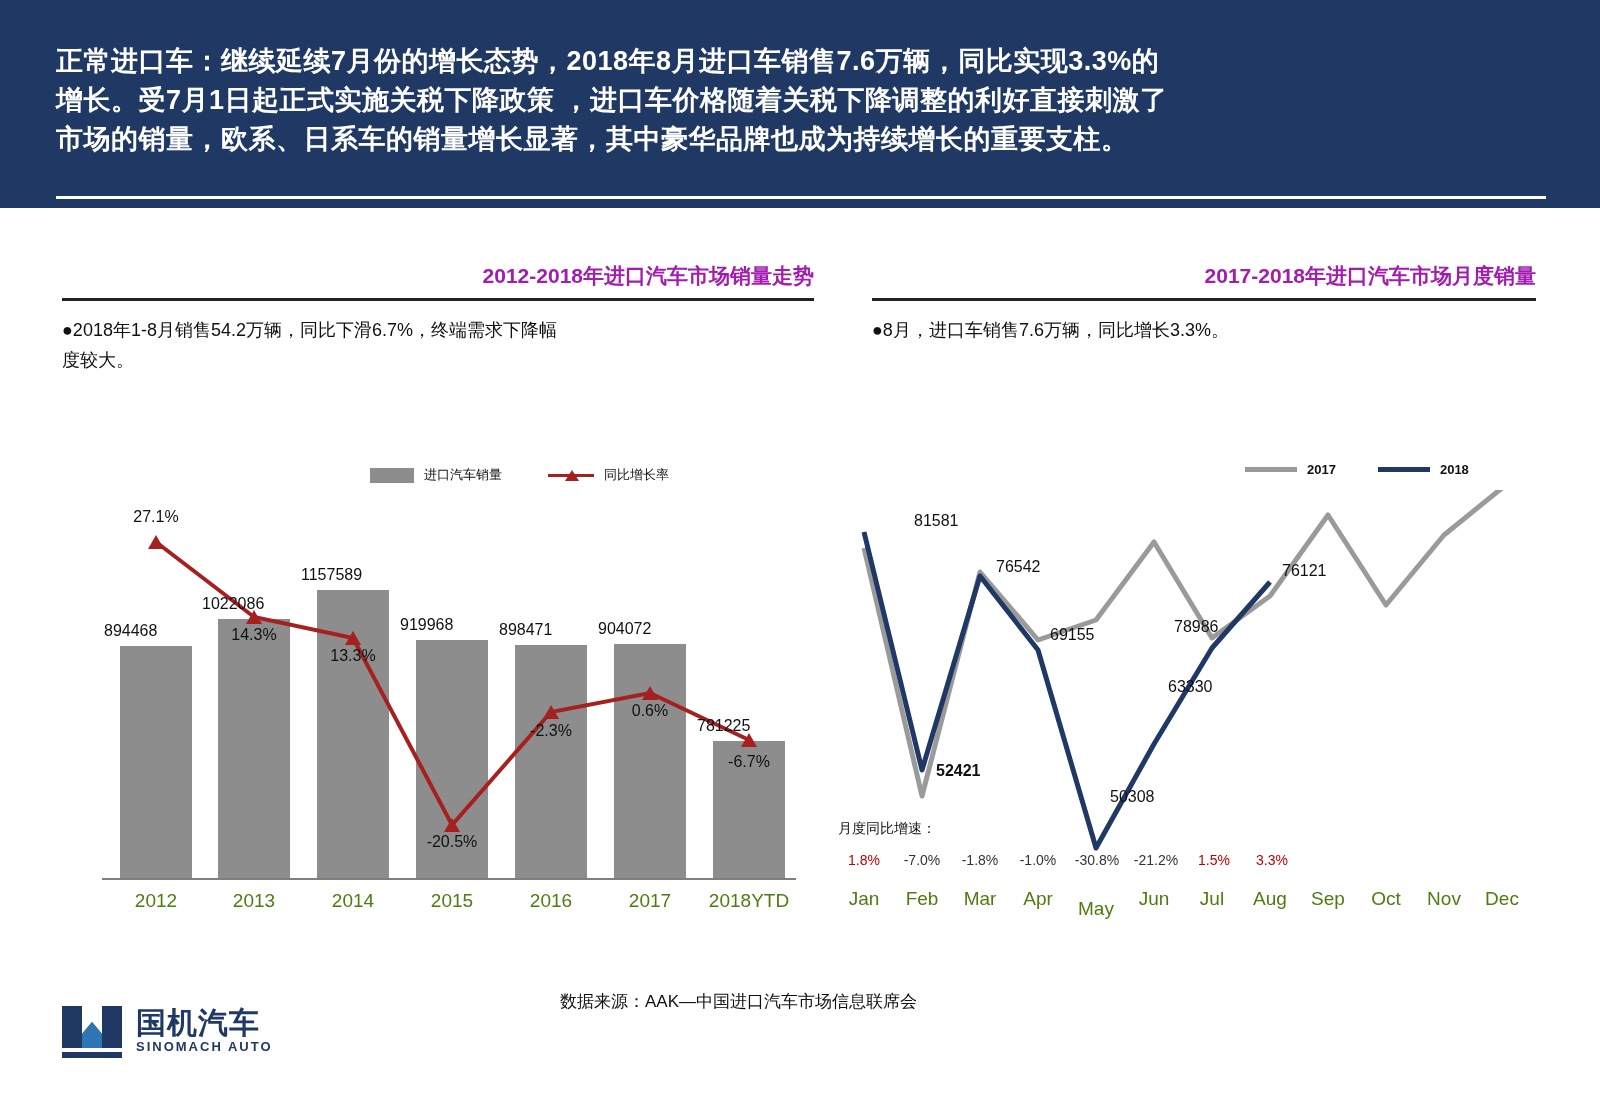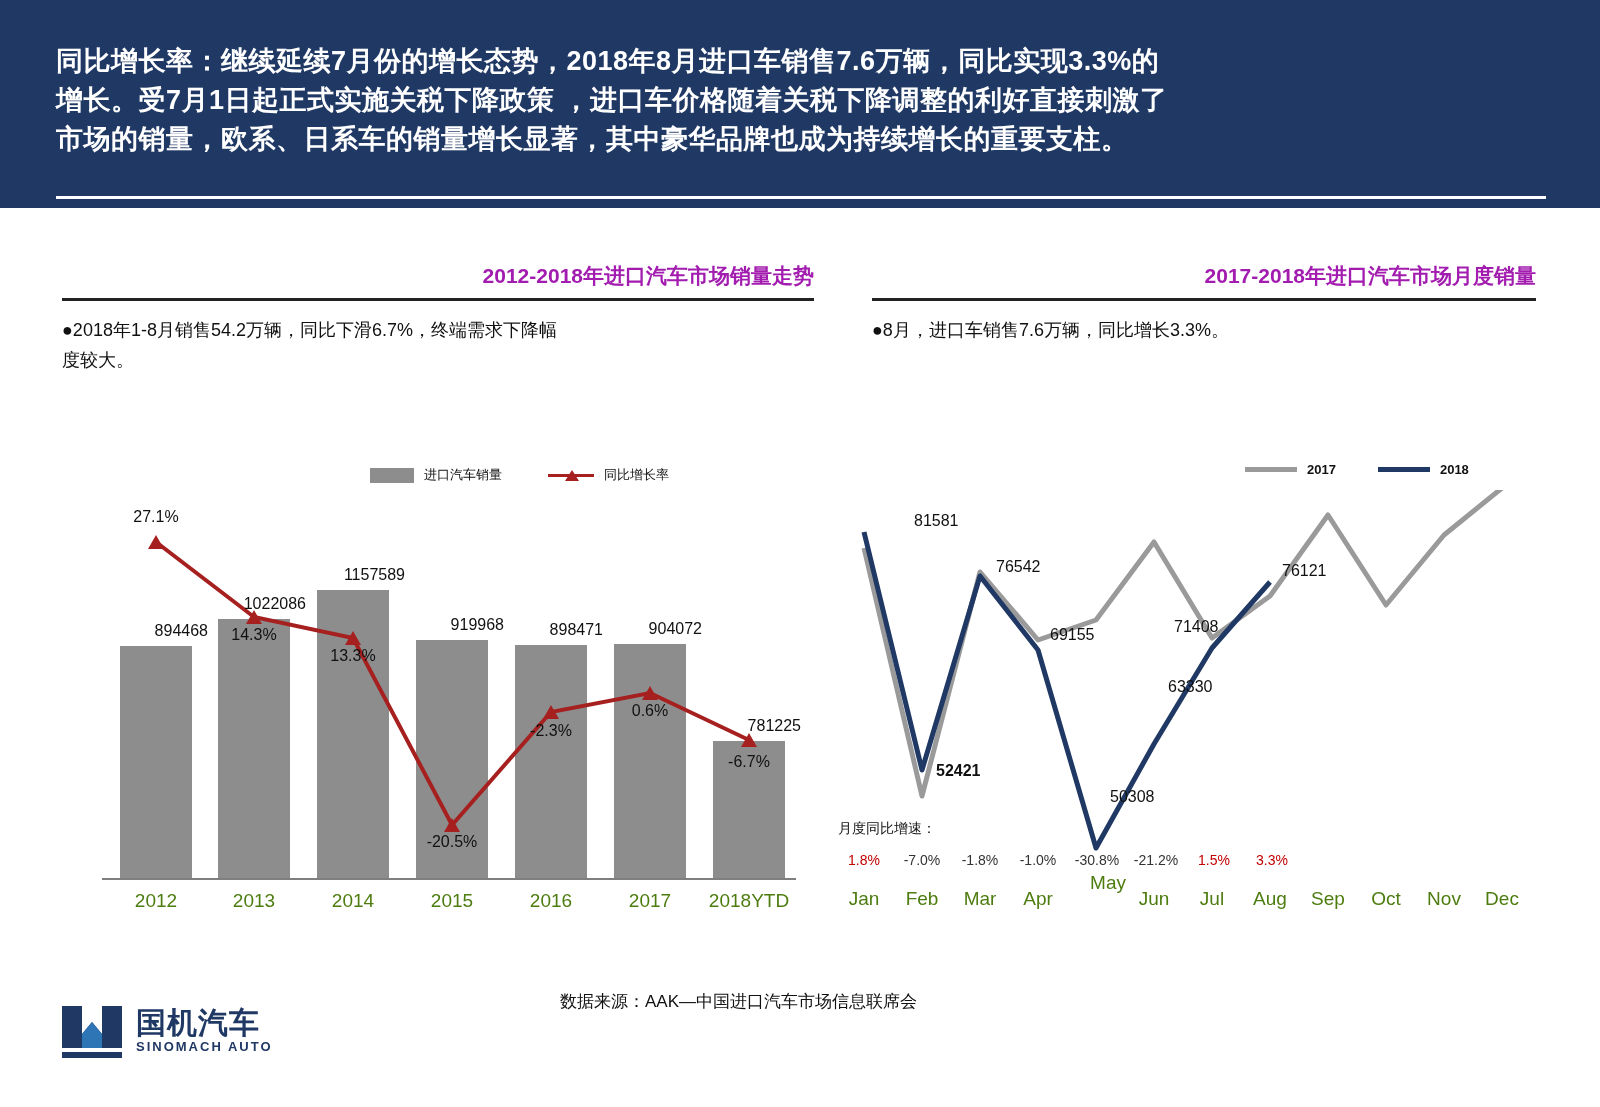--- a/index.html
+++ b/index.html
@@ -45,39 +45,39 @@
   .lg-line:after{
     content:"";position:absolute;left:17px;top:-7px;
     border-left:7px solid transparent;border-right:7px solid transparent;border-bottom:11px solid #a62020;
   }
   .lg-line2{width:52px;height:5px;display:inline-block;}
   
   .chartbox{position:absolute;}
   .axis-label{
     position:absolute;font-size:19px;color:#4d7c0f;text-align:center;
   }
-  .bar-label{position:absolute;font-size:16px;color:#111;text-align:right;}
+  .bar-label{position:absolute;font-size:16px;color:#111;text-align:left;}
   .pct-label{position:absolute;font-size:16px;color:#111;text-align:center;}
   .pt-label{position:absolute;font-size:16px;color:#111;}
   .growth-title{position:absolute;font-size:14px;color:#111;}
   .growth-val{position:absolute;font-size:14px;text-align:center;}
   
   .source{
     position:absolute;left:560px;top:990px;font-size:17px;color:#111;
   }
   .logo{position:absolute;left:60px;top:1000px;display:flex;align-items:center;gap:12px;}
   .logo-mark{width:64px;height:60px;position:relative;}
   .logo-cn{font-size:30px;font-weight:bold;color:#1f3864;line-height:32px;letter-spacing:1px;}
   .logo-en{font-size:13px;font-weight:bold;color:#1f3864;letter-spacing:2px;}
 </style>
 </head>
 <body>
 
 <div class="header">
-  <div class="header-text">同比增长率：继续延续7月份的增长态势，2018年8月进口车销售7.6万辆，同比实现3.3%的</div>
+  <div class="header-text">正常进口车：继续延续7月份的增长态势，2018年8月进口车销售7.6万辆，同比实现3.3%的</div>
   <div class="header-text">增长。受7月1日起正式实施关税下降政策 ，进口车价格随着关税下降调整的利好直接刺激了</div>
   <div class="header-text">市场的销量，欧系、日系车的销量增长显著，其中豪华品牌也成为持续增长的重要支柱。</div>
 </div>
 <div class="header-rule"></div>
 
 <div class="sec left-sec">
   <div class="sec-title">2012-2018年进口汽车市场销量走势</div>
   <div class="sec-rule"></div>
   <div class="sec-bullet">
     <span>●2018年1-8月销售54.2万辆，同比下滑6.7%，终端需求下降幅</span><br>
@@ -170,40 +170,40 @@
     <polyline points="26,42 84,280 142,86 200,160 258,358 316,254 374,158 432,92" fill="none" stroke="#1f3864" stroke-width="5" stroke-linejoin="round"></polyline>
   </svg>
 
   
   <div class="pt-label" style="left:44px;top:22px;margin-left:32px;">81581</div>
   <div class="pt-label" style="left:98px;top:272px;font-weight:bold;">52421</div>
   <div class="pt-label" style="left:158px;top:68px;">76542</div>
   <div class="pt-label" style="left:212px;top:136px;">69155</div>
   <div class="pt-label" style="left:272px;top:298px;">50308</div>
   <div class="pt-label" style="left:330px;top:188px;">63330</div>
-  <div class="pt-label" style="left:336px;top:128px;">71408</div>
+  <div class="pt-label" style="left:336px;top:128px;">78986</div>
   <div class="pt-label" style="left:444px;top:72px;">76121</div>
 
   
   <div class="growth-title" style="left:0px;top:330px;">月度同比增速：</div>
   <div class="growth-val" style="left:-4px;top:362px;width:60px;color:#c00000;">1.8%</div>
   <div class="growth-val" style="left:54px;top:362px;width:60px;color:#333333;">-7.0%</div>
   <div class="growth-val" style="left:112px;top:362px;width:60px;color:#333333;">-1.8%</div>
   <div class="growth-val" style="left:170px;top:362px;width:60px;color:#333333;">-1.0%</div>
   <div class="growth-val" style="left:226px;top:362px;width:66px;color:#333333;">-30.8%</div>
   <div class="growth-val" style="left:288px;top:362px;width:60px;color:#333333;">-21.2%</div>
   <div class="growth-val" style="left:346px;top:362px;width:60px;color:#c00000;">1.5%</div>
   <div class="growth-val" style="left:404px;top:362px;width:60px;color:#c00000;">3.3%</div>
 
   
   <div class="axis-label" style="left:-4px;top:398px;width:60px;">Jan</div>
   <div class="axis-label" style="left:54px;top:398px;width:60px;">Feb</div>
   <div class="axis-label" style="left:112px;top:398px;width:60px;">Mar</div>
   <div class="axis-label" style="left:170px;top:398px;width:60px;">Apr</div>
-  <div class="axis-label" style="left:228px;top:382px;width:60px;text-align:right;">May</div>
+  <div class="axis-label" style="left:228px;top:408px;width:60px;">May</div>
   <div class="axis-label" style="left:286px;top:398px;width:60px;">Jun</div>
   <div class="axis-label" style="left:344px;top:398px;width:60px;">Jul</div>
   <div class="axis-label" style="left:402px;top:398px;width:60px;">Aug</div>
   <div class="axis-label" style="left:460px;top:398px;width:60px;">Sep</div>
   <div class="axis-label" style="left:518px;top:398px;width:60px;">Oct</div>
   <div class="axis-label" style="left:576px;top:398px;width:60px;">Nov</div>
   <div class="axis-label" style="left:634px;top:398px;width:60px;">Dec</div>
 </div>
 
 <div class="source">数据来源：AAK—中国进口汽车市场信息联席会</div>

